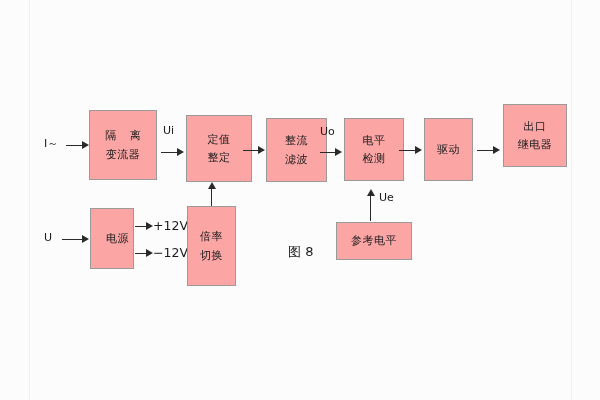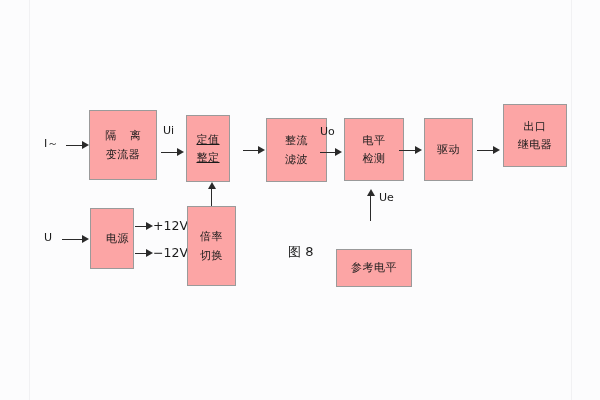--- a/index.html
+++ b/index.html
@@ -105,21 +105,21 @@
 
   <div class="block wide-spaced" style="left:89px; top:110px; width:68px; height:70px;">
     <span class="line1">隔 离</span>
     <span class="line2">变流器</span>
   </div>
 
   <div class="label" style="left:163px; top:125px;">Ui</div>
   <div class="hline" style="left:161px; top:152px; width:17px;"></div>
   <div class="arrow-right" style="left:177px; top:148px;"></div>
 
-  <div class="block" style="left:186px; top:115px; width:44px; height:67px;text-decoration:underline;">
+  <div class="block" style="left:186px; top:115px; width:66px; height:67px;">
     <span class="line1">定值</span>
     <span class="line2">整定</span>
   </div>
 
   <div class="hline" style="left:243px; top:150px; width:16px;"></div>
   <div class="arrow-right" style="left:258px; top:146px;"></div>
 
   <div class="block" style="left:266px; top:118px; width:61px; height:64px;">
     <span class="line1">整流</span>
     <span class="line2">滤波</span>
@@ -166,21 +166,21 @@
   <div class="label small" style="left:153px; top:247px;">−12V</div>
 
   <div class="block" style="left:187px; top:206px; width:49px; height:80px;">
     <span class="line1">倍率</span>
     <span class="line2">切换</span>
   </div>
 
   <div class="vline" style="left:211px; top:188px; height:18px;"></div>
   <div class="arrow-up" style="left:208px; top:182px;"></div>
 
-  <div class="block" style="left:336px; top:222px; width:76px; height:38px;margin-top:27px;">
+  <div class="block" style="left:336px; top:222px; width:76px; height:38px;">
     <span class="line1">参考电平</span>
   </div>
 
   <div class="vline" style="left:370px; top:195px; height:26px;"></div>
   <div class="arrow-up" style="left:367px; top:189px;"></div>
   <div class="label" style="left:379px; top:192px;">Ue</div>
 
   <div class="caption" style="left:288px; top:243px;">图 8</div>
 
 </div>

